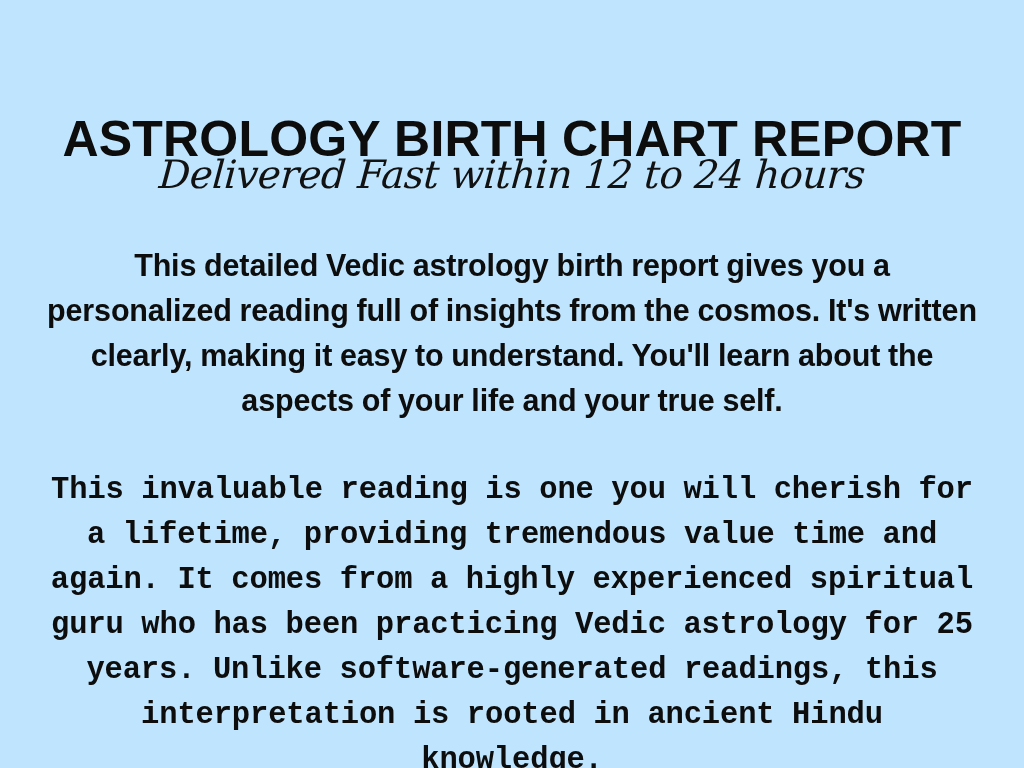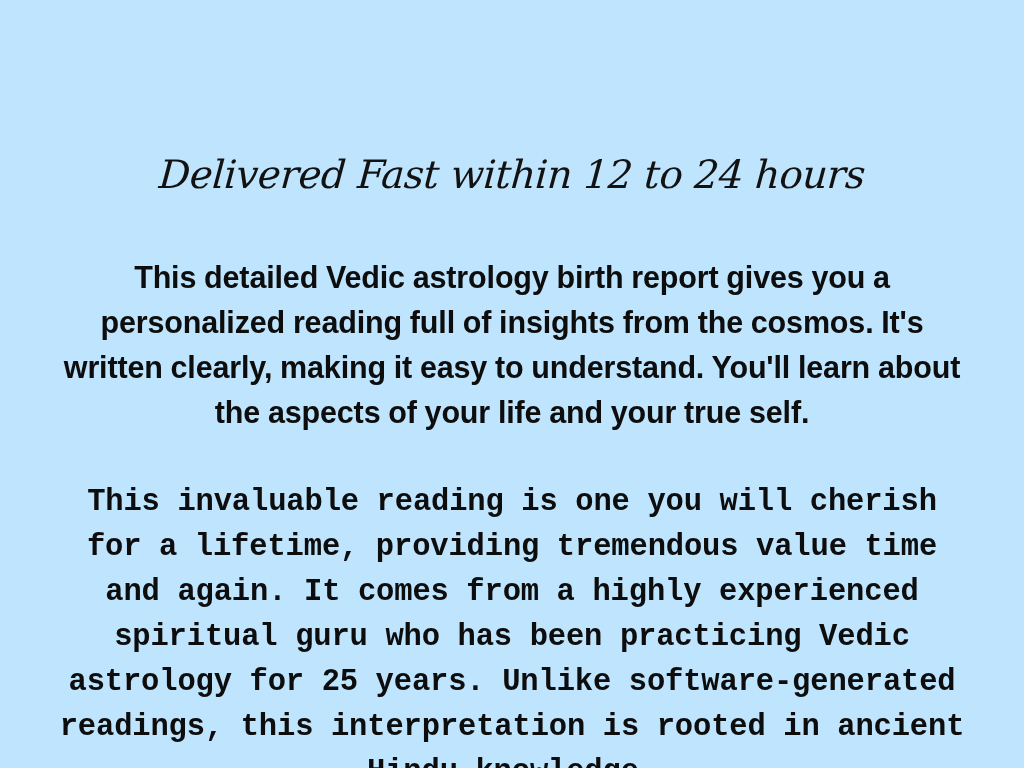--- a/index.html
+++ b/index.html
@@ -66,34 +66,35 @@
     text-align: center;
   }
 
   .para {
     font-family: "Liberation Sans", sans-serif;
     font-weight: 700;
     font-size: 30.5px;
     line-height: 45px;
     letter-spacing: -0.15px;
     color: #0d0d0d;
-    margin: 12px;
+    margin: 0;
     word-spacing: -0.5px;
   }
 
   .para + .para {
     margin-top: 45px;
     font-family: Liberation Mono, monospace;
   }
 </style>
 </head>
 <body style="background: rgb(191, 228, 253);">
 
 <div id="poster" style="background: rgb(191, 228, 253); color: rgb(13, 13, 13);">
 
+  <h1 class="title">ASTROLOGY BIRTH CHART REPORT</h1>
 
   <div class="subtitle">Delivered Fast within 12 to 24 hours</div>
 
   <div class="body-block">
     <p class="para">This detailed Vedic astrology birth report gives you a personalized reading full of insights from the cosmos. It's written clearly, making it easy to understand. You'll learn about the aspects of your life and your true self.</p>
     <p class="para">This invaluable reading is one you will cherish for a lifetime, providing tremendous value time and again. It comes from a highly experienced spiritual guru who has been practicing Vedic astrology for 25 years. Unlike software-generated readings, this interpretation is rooted in ancient Hindu knowledge.</p>
   </div>
 
 </div>
 

